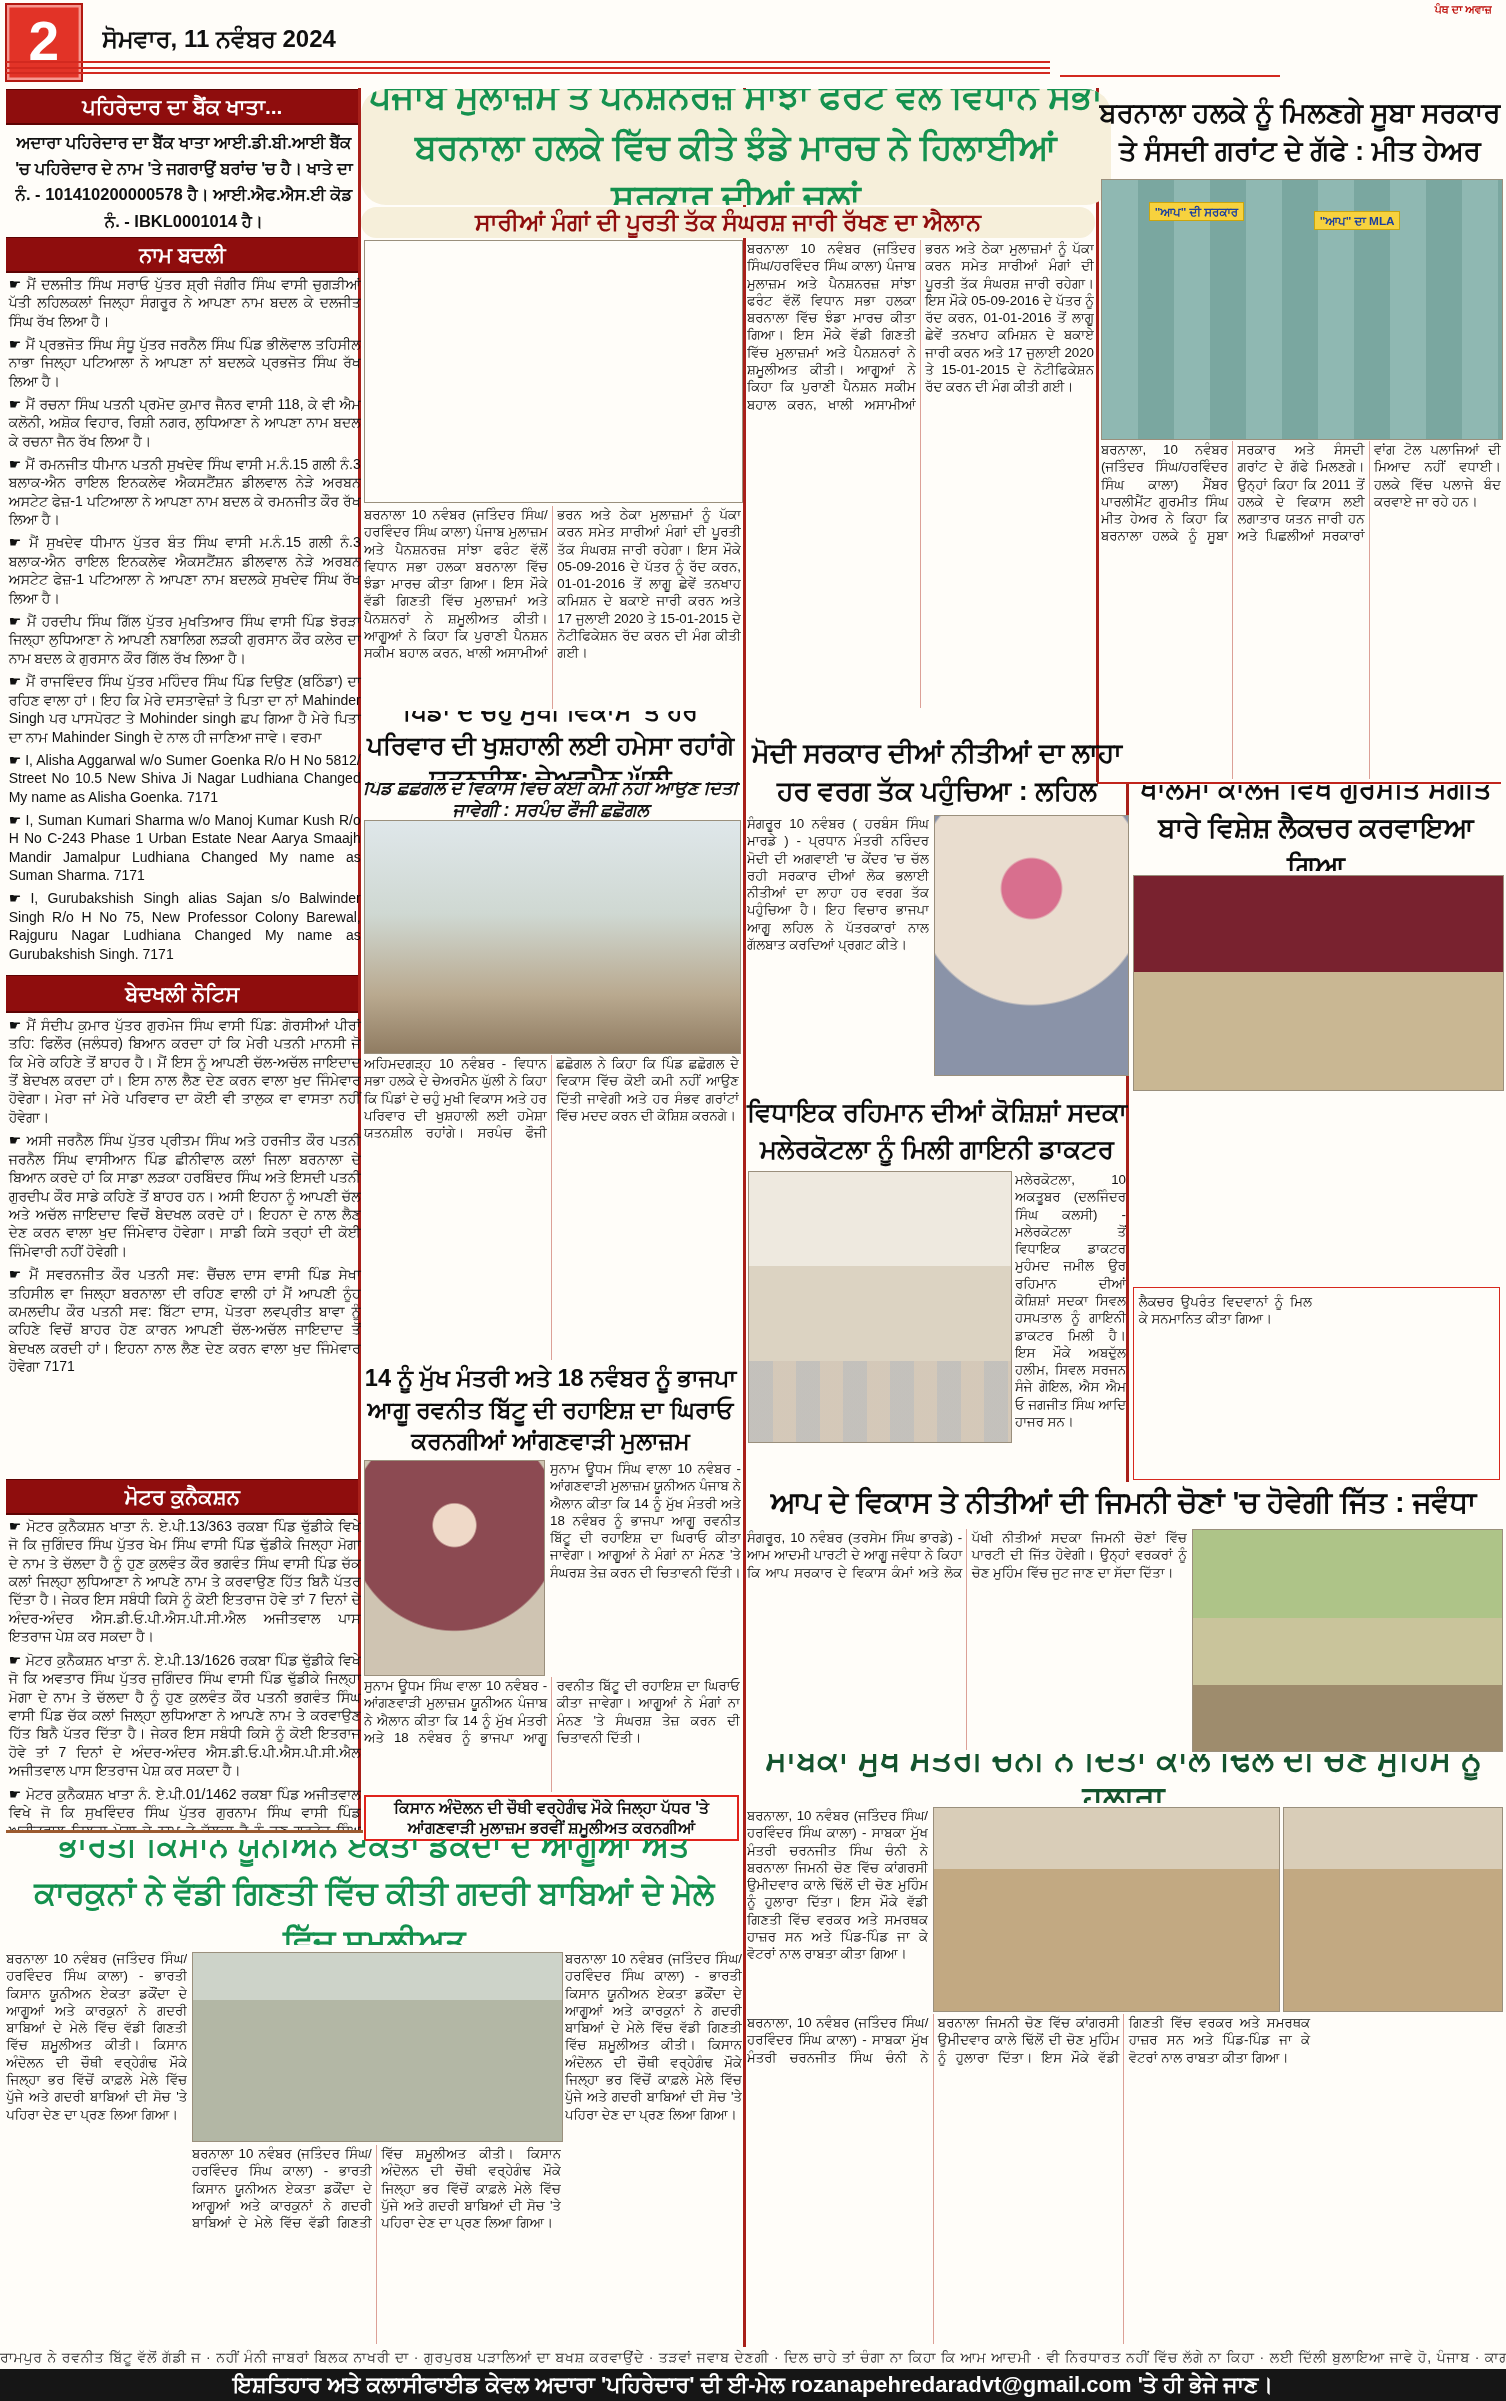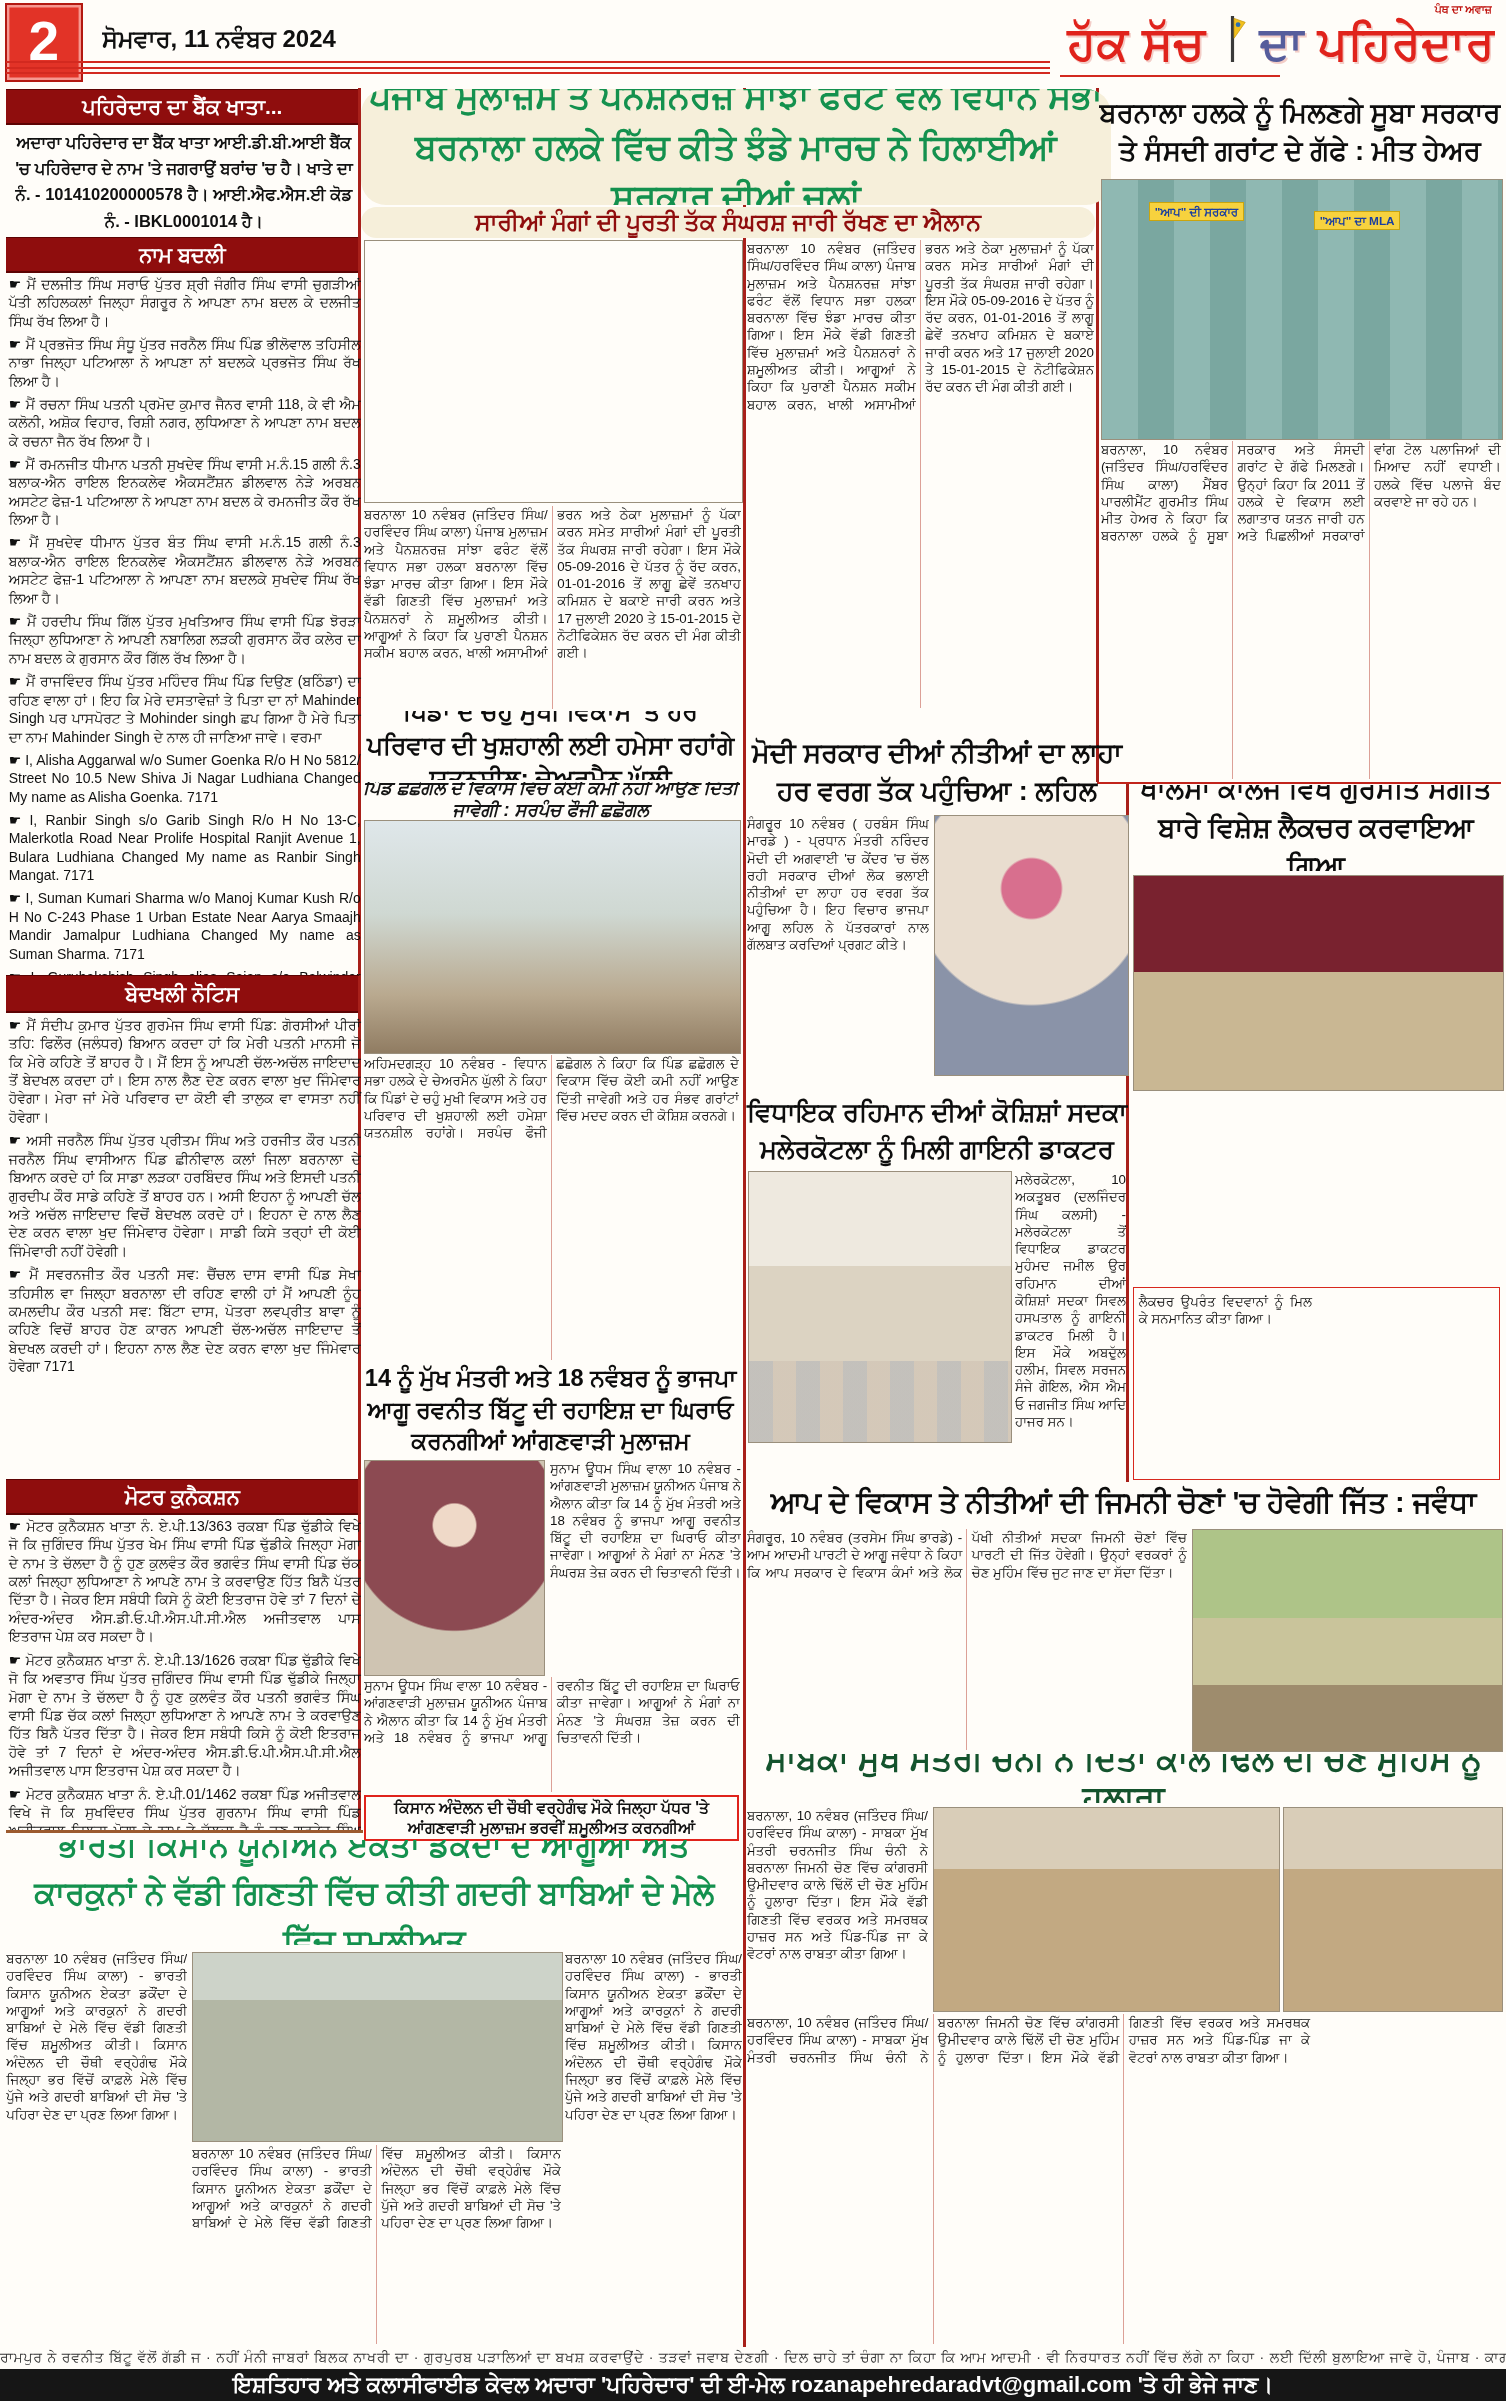--- a/index.html
+++ b/index.html
@@ -72,30 +72,20 @@
 <body>
 
 <div class="page">
 
   <div class="abs pgnum" style="left:4.7px;top:3.1px;width:74px;height:75px;">2</div>
   <div class="abs date" style="left:102px;top:25px;width:408px;height:33px;">ਸੋਮਵਾਰ, 11 ਨਵੰਬਰ 2024</div>
   <div class="abs rule-red" style="left:6.3px;top:61px;width:1044px;height:2.4px;"></div>
   <div class="abs rule-red" style="left:6.3px;top:67px;width:1044px;height:2.4px;"></div>
   <div class="abs rule-red" style="left:6.3px;top:72px;width:1044px;height:2.4px;"></div>
   <div class="abs tagline" style="right:14px;top:3.1px;width:126px;height:14px;text-align:right;">ਪੰਥ ਦਾ ਅਵਾਜ਼</div>
-  <div class="abs masthead" style="right:11px;top:15.7px;width:597px;height:63px;text-align:right;">
-    <span class="mh-red">ਹੱਕ ਸੱਚ</span>
-    <span class="flagpole"><svg width="27" height="46" viewBox="0 0 34 58">
-          <rect x="15" y="0" width="4" height="58" fill="#3a3a3a"></rect>
-          <path d="M19 3 L33 8 L19 28 Z" fill="#f2c01d" stroke="#c79a10"></path>
-          <circle cx="24" cy="11" r="3" fill="#2b6fb0"></circle>
-        </svg></span>
-    <span class="mh-blue">ਦਾ</span>
-    <span class="mh-red">ਪਹਿਰੇਦਾਰ</span>
-  </div>
   <div class="abs rule-red" style="left:1060px;top:75px;width:220px;height:2.4px;"></div>
 
   <div class="abs vline" style="left:358px;top:88px;height:1743px;"></div>
   <div class="abs vline" style="left:743px;top:88px;height:2259px;"></div>
   <div class="abs vline" style="left:1096px;top:88px;height:694px;"></div>
   <div class="abs vline" style="left:1126px;top:782px;height:700px;"></div>
   <div class="abs hline" style="left:1097px;top:782px;width:404px;"></div>
 
   <div class="abs mbar" style="left:6.3px;top:89px;width:352px;height:33px;">ਪਹਿਰੇਦਾਰ ਦਾ ਬੈਂਕ ਖਾਤਾ...</div>
   <div class="abs bank-text" style="left:6.3px;top:124px;width:352px;height:111px;">ਅਦਾਰਾ ਪਹਿਰੇਦਾਰ ਦਾ ਬੈਂਕ ਖਾਤਾ ਆਈ.ਡੀ.ਬੀ.ਆਈ ਬੈਂਕ 'ਚ ਪਹਿਰੇਦਾਰ ਦੇ ਨਾਮ 'ਤੇ ਜਗਰਾਉਂ ਬਰਾਂਚ 'ਚ ਹੈ। ਖਾਤੇ ਦਾ ਨੰ. - 101410200000578 ਹੈ। ਆਈ.ਐਫ.ਐਸ.ਈ ਕੋਡ ਨੰ. - IBKL0001014 ਹੈ।</div>
@@ -103,21 +93,20 @@
   <div class="abs mbar" style="left:6.3px;top:237px;width:352px;height:33px;">ਨਾਮ ਬਦਲੀ</div>
   <div class="abs notices" style="left:6.3px;top:273px;width:352px;height:700px;">
       <div class="notice-item">ਮੈਂ ਦਲਜੀਤ ਸਿੰਘ ਸਰਾਓ ਪੁੱਤਰ ਸ਼੍ਰੀ ਜੰਗੀਰ ਸਿੰਘ ਵਾਸੀ ਚੁਗੜੀਆਂ ਪੱਤੀ ਲਹਿਲਕਲਾਂ ਜਿਲ੍ਹਾ ਸੰਗਰੂਰ ਨੇ ਆਪਣਾ ਨਾਮ ਬਦਲ ਕੇ ਦਲਜੀਤ ਸਿੰਘ ਰੱਖ ਲਿਆ ਹੈ।</div>
       <div class="notice-item">ਮੈਂ ਪ੍ਰਭਜੋਤ ਸਿੰਘ ਸੰਧੂ ਪੁੱਤਰ ਜਰਨੈਲ ਸਿੰਘ ਪਿੰਡ ਭੀਲੋਵਾਲ ਤਹਿਸੀਲ ਨਾਭਾ ਜਿਲ੍ਹਾ ਪਟਿਆਲਾ ਨੇ ਆਪਣਾ ਨਾਂ ਬਦਲਕੇ ਪ੍ਰਭਜੋਤ ਸਿੰਘ ਰੱਖ ਲਿਆ ਹੈ।</div>
       <div class="notice-item">ਮੈਂ ਰਚਨਾ ਸਿੰਘ ਪਤਨੀ ਪ੍ਰਮੋਦ ਕੁਮਾਰ ਜੈਨਰ ਵਾਸੀ 118, ਕੇ ਵੀ ਐਮ ਕਲੋਨੀ, ਅਸ਼ੋਕ ਵਿਹਾਰ, ਰਿਸ਼ੀ ਨਗਰ, ਲੁਧਿਆਣਾ ਨੇ ਆਪਣਾ ਨਾਮ ਬਦਲ ਕੇ ਰਚਨਾ ਜੈਨ ਰੱਖ ਲਿਆ ਹੈ।</div>
       <div class="notice-item">ਮੈਂ ਰਮਨਜੀਤ ਧੀਮਾਨ ਪਤਨੀ ਸੁਖਦੇਵ ਸਿੰਘ ਵਾਸੀ ਮ.ਨੰ.15 ਗਲੀ ਨੰ.3 ਬਲਾਕ-ਐਨ ਰਾਇਲ ਇਨਕਲੇਵ ਐਕਸਟੈਂਸ਼ਨ ਡੀਲਵਾਲ ਨੇੜੇ ਅਰਬਨ ਅਸਟੇਟ ਫੇਜ਼-1 ਪਟਿਆਲਾ ਨੇ ਆਪਣਾ ਨਾਮ ਬਦਲ ਕੇ ਰਮਨਜੀਤ ਕੌਰ ਰੱਖ ਲਿਆ ਹੈ।</div>
       <div class="notice-item">ਮੈਂ ਸੁਖਦੇਵ ਧੀਮਾਨ ਪੁੱਤਰ ਬੰਤ ਸਿੰਘ ਵਾਸੀ ਮ.ਨੰ.15 ਗਲੀ ਨੰ.3 ਬਲਾਕ-ਐਨ ਰਾਇਲ ਇਨਕਲੇਵ ਐਕਸਟੈਂਸ਼ਨ ਡੀਲਵਾਲ ਨੇੜੇ ਅਰਬਨ ਅਸਟੇਟ ਫੇਜ਼-1 ਪਟਿਆਲਾ ਨੇ ਆਪਣਾ ਨਾਮ ਬਦਲਕੇ ਸੁਖਦੇਵ ਸਿੰਘ ਰੱਖ ਲਿਆ ਹੈ।</div>
       <div class="notice-item">ਮੈਂ ਹਰਦੀਪ ਸਿੰਘ ਗਿੱਲ ਪੁੱਤਰ ਮੁਖਤਿਆਰ ਸਿੰਘ ਵਾਸੀ ਪਿੰਡ ਝੋਰੜਾ ਜਿਲ੍ਹਾ ਲੁਧਿਆਣਾ ਨੇ ਆਪਣੀ ਨਬਾਲਿਗ ਲੜਕੀ ਗੁਰਸਾਨ ਕੌਰ ਕਲੇਰ ਦਾ ਨਾਮ ਬਦਲ ਕੇ ਗੁਰਸਾਨ ਕੌਰ ਗਿੱਲ ਰੱਖ ਲਿਆ ਹੈ।</div>
       <div class="notice-item">ਮੈਂ ਰਾਜਵਿੰਦਰ ਸਿੰਘ ਪੁੱਤਰ ਮਹਿੰਦਰ ਸਿੰਘ ਪਿੰਡ ਦਿਉਣ (ਬਠਿੰਡਾ) ਦਾ ਰਹਿਣ ਵਾਲਾ ਹਾਂ। ਇਹ ਕਿ ਮੇਰੇ ਦਸਤਾਵੇਜ਼ਾਂ ਤੇ ਪਿਤਾ ਦਾ ਨਾਂ Mahinder Singh ਪਰ ਪਾਸਪੋਰਟ ਤੇ Mohinder singh ਛਪ ਗਿਆ ਹੈ ਮੇਰੇ ਪਿਤਾ ਦਾ ਨਾਮ Mahinder Singh ਦੇ ਨਾਲ ਹੀ ਜਾਣਿਆ ਜਾਵੇ।  ਵਰਮਾ</div>
       <div class="notice-item">I, Alisha Aggarwal w/o Sumer Goenka R/o H No 5812/ Street No 10.5 New Shiva Ji Nagar Ludhiana Changed My name as Alisha Goenka. 7171</div>
-      <div class="notice-item">I, Ranbir Singh s/o Garib Singh R/o H No 13-C, Malerkotla Road Near Prolife Hospital Ranjit Avenue 1, Bulara Ludhiana Changed My name as Ranbir Singh Mangat. 7171</div>
       <div class="notice-item">I, Suman Kumari Sharma w/o Manoj Kumar Kush R/o H No C-243 Phase 1 Urban Estate Near Aarya Smaajh Mandir Jamalpur Ludhiana Changed My name as Suman Sharma. 7171</div>
       <div class="notice-item">I, Gurubakshish Singh alias Sajan s/o Balwinder Singh R/o H No 75, New Professor Colony Barewal, Rajguru Nagar Ludhiana Changed My name as Gurubakshish Singh. 7171</div>
     </div>
 
   <div class="abs mbar" style="left:6.3px;top:975px;width:352px;height:35px;">ਬੇਦਖਲੀ ਨੋਟਿਸ</div>
   <div class="abs notices" style="left:6.3px;top:1014px;width:352px;height:460px;">
       <div class="notice-item">ਮੈਂ ਸੰਦੀਪ ਕੁਮਾਰ ਪੁੱਤਰ ਗੁਰਮੇਜ ਸਿੰਘ ਵਾਸੀ ਪਿੰਡ: ਗੋਰਸੀਆਂ ਪੀਰਾਂ ਤਹਿ: ਫਿਲੌਰ (ਜਲੰਧਰ) ਬਿਆਨ ਕਰਦਾ ਹਾਂ ਕਿ ਮੇਰੀ ਪਤਨੀ ਮਾਨਸੀ ਜੋ ਕਿ ਮੇਰੇ ਕਹਿਣੇ ਤੋਂ ਬਾਹਰ ਹੈ। ਮੈਂ ਇਸ ਨੂੰ ਆਪਣੀ ਚੱਲ-ਅਚੱਲ ਜਾਇਦਾਦ ਤੋਂ ਬੇਦਖਲ ਕਰਦਾ ਹਾਂ। ਇਸ ਨਾਲ ਲੈਣ ਦੇਣ ਕਰਨ ਵਾਲਾ ਖੁਦ ਜਿੰਮੇਵਾਰ ਹੋਵੇਗਾ। ਮੇਰਾ ਜਾਂ ਮੇਰੇ ਪਰਿਵਾਰ ਦਾ ਕੋਈ ਵੀ ਤਾਲੁਕ ਵਾ ਵਾਸਤਾ ਨਹੀਂ ਹੋਵੇਗਾ।</div>
       <div class="notice-item">ਅਸੀ ਜਰਨੈਲ ਸਿੰਘ ਪੁੱਤਰ ਪ੍ਰੀਤਮ ਸਿੰਘ ਅਤੇ ਹਰਜੀਤ ਕੌਰ ਪਤਨੀ ਜਰਨੈਲ ਸਿੰਘ ਵਾਸੀਆਨ ਪਿੰਡ ਛੀਨੀਵਾਲ ਕਲਾਂ ਜਿਲਾ ਬਰਨਾਲਾ ਦੇ ਬਿਆਨ ਕਰਦੇ ਹਾਂ ਕਿ ਸਾਡਾ ਲੜਕਾ ਹਰਬਿੰਦਰ ਸਿੰਘ ਅਤੇ ਇਸਦੀ ਪਤਨੀ ਗੁਰਦੀਪ ਕੌਰ ਸਾਡੇ ਕਹਿਣੇ ਤੋਂ ਬਾਹਰ ਹਨ। ਅਸੀ ਇਹਨਾ ਨੂੰ ਆਪਣੀ ਚੱਲ ਅਤੇ ਅਚੱਲ ਜਾਇਦਾਦ ਵਿਚੋਂ ਬੇਦਖਲ ਕਰਦੇ ਹਾਂ। ਇਹਨਾ ਦੇ ਨਾਲ ਲੈਣ ਦੇਣ ਕਰਨ ਵਾਲਾ ਖੁਦ ਜਿੰਮੇਵਾਰ ਹੋਵੇਗਾ। ਸਾਡੀ ਕਿਸੇ ਤਰ੍ਹਾਂ ਦੀ ਕੋਈ ਜਿੰਮੇਵਾਰੀ ਨਹੀਂ ਹੋਵੇਗੀ।</div>
       <div class="notice-item">ਮੈਂ ਸਵਰਨਜੀਤ ਕੌਰ ਪਤਨੀ ਸਵ: ਚੈਂਚਲ ਦਾਸ ਵਾਸੀ ਪਿੰਡ ਸੇਖਾ ਤਹਿਸੀਲ ਵਾ ਜਿਲ੍ਹਾ ਬਰਨਾਲਾ ਦੀ ਰਹਿਣ ਵਾਲੀ ਹਾਂ ਮੈਂ ਆਪਣੀ ਨੂੰਹ ਕਮਲਦੀਪ ਕੌਰ ਪਤਨੀ ਸਵ: ਬਿੱਟਾ ਦਾਸ, ਪੋਤਰਾ ਲਵਪ੍ਰੀਤ ਬਾਵਾ ਨੂੰ ਕਹਿਣੇ ਵਿਚੋਂ ਬਾਹਰ ਹੋਣ ਕਾਰਨ ਆਪਣੀ ਚੱਲ-ਅਚੱਲ ਜਾਇਦਾਦ ਤੋਂ ਬੇਦਖਲ ਕਰਦੀ ਹਾਂ। ਇਹਨਾ ਨਾਲ ਲੈਣ ਦੇਣ ਕਰਨ ਵਾਲਾ ਖੁਦ ਜਿੰਮੇਵਾਰ ਹੋਵੇਗਾ 7171</div>
     </div>

